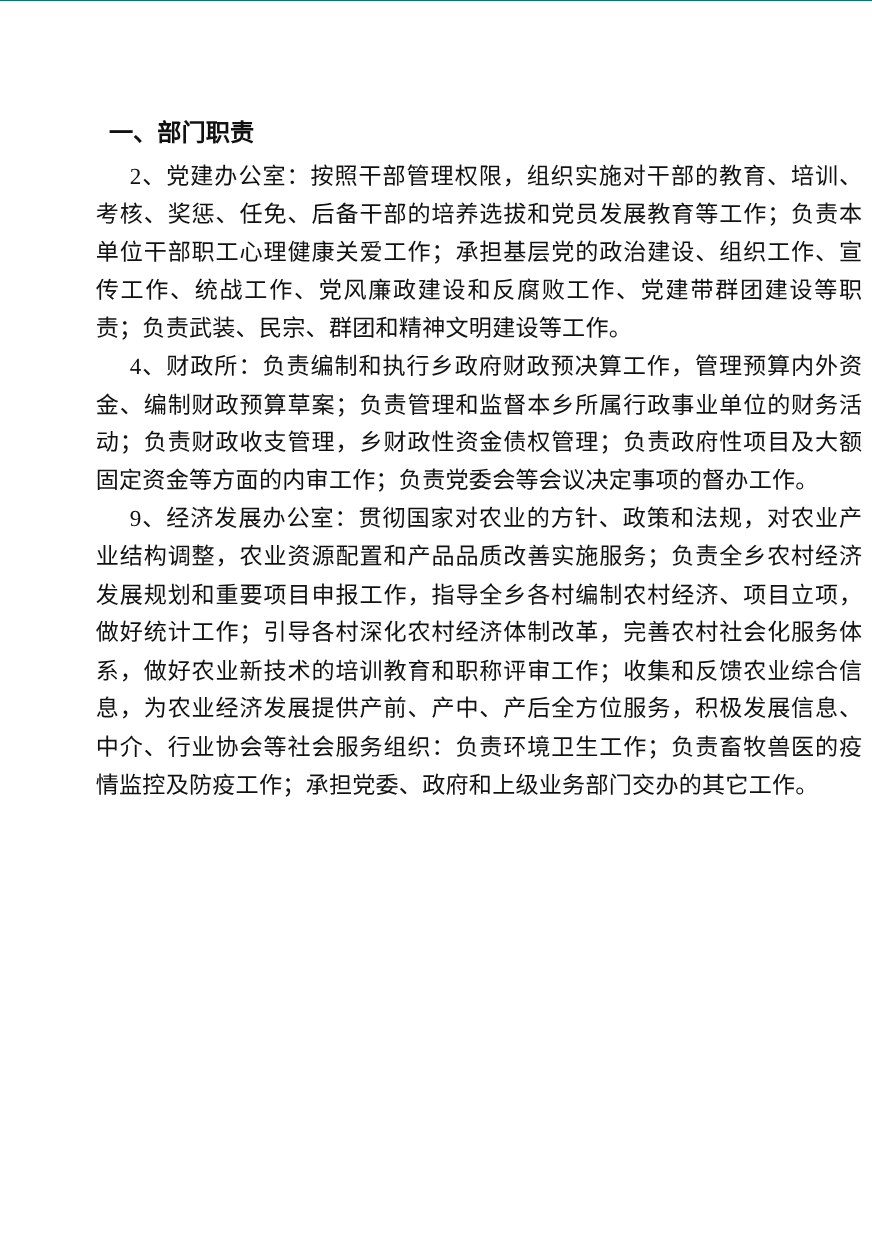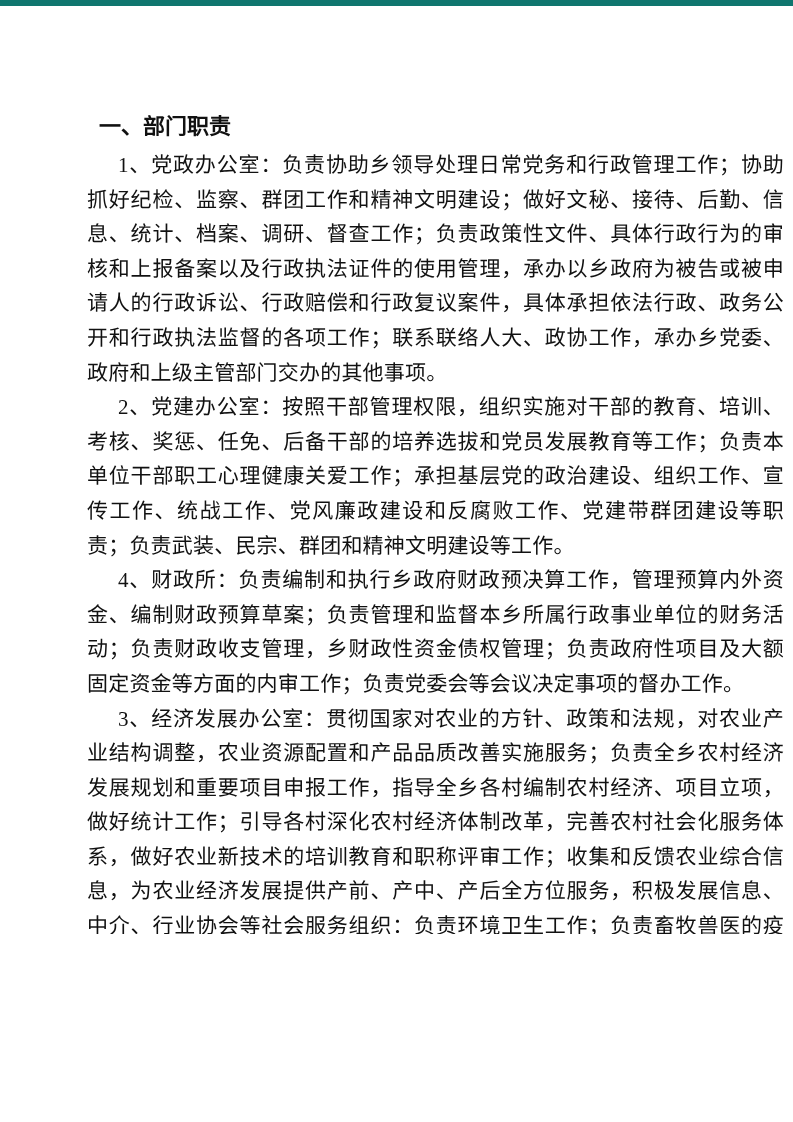--- a/index.html
+++ b/index.html
@@ -10,21 +10,21 @@
     width: 793px;
     height: 1122px;
     background: #ffffff;
     overflow: hidden;
   }
   .page {
     position: relative;
     width: 793px;
     height: 934px;
     background: var(--page-bg, #ffffff);
-    border-top: 6px solid #0f766e;
+    border-top: 1px solid #0f766e;
     box-sizing: border-box;
     overflow: hidden;
   }
   .content {
     position: absolute;
     left: 87px;
     top: 103px;
     width: 697px;
     color: var(--text-color, #111111);
   }
@@ -49,18 +49,17 @@
     color: var(--text-color, #111111);
     word-break: break-all;
   }
 </style>
 </head>
 <body>
 
 <div class="page">
   <div class="content">
     <h1 class="heading">一、部门职责</h1>
-    <p class="para">1、党政办公室：负责协助乡领导处理日常党务和行政管理工作；协助抓好纪检、监察、群团工作和精神文明建设；做好文秘、接待、后勤、信息、统计、档案、调研、督查工作；负责政策性文件、具体行政行为的审核和上报备案以及行政执法证件的使用管理，承办以乡政府为被告或被申请人的行政诉讼、行政赔偿和行政复议案件，具体承担依法行政、政务公开和行政执法监督的各项工作；联系联络人大、政协工作，承办乡党委、政府和上级主管部门交办的其他事项。</p>
     <p class="para">2、党建办公室：按照干部管理权限，组织实施对干部的教育、培训、考核、奖惩、任免、后备干部的培养选拔和党员发展教育等工作；负责本单位干部职工心理健康关爱工作；承担基层党的政治建设、组织工作、宣传工作、统战工作、党风廉政建设和反腐败工作、党建带群团建设等职责；负责武装、民宗、群团和精神文明建设等工作。</p>
     <p class="para">4、财政所：负责编制和执行乡政府财政预决算工作，管理预算内外资金、编制财政预算草案；负责管理和监督本乡所属行政事业单位的财务活动；负责财政收支管理，乡财政性资金债权管理；负责政府性项目及大额固定资金等方面的内审工作；负责党委会等会议决定事项的督办工作。</p>
-    <p class="para">3、经济发展办公室：贯彻国家对农业的方针、政策和法规，对农业产业结构调整，农业资源配置和产品品质改善实施服务；负责全乡农村经济发展规划和重要项目申报工作，指导全乡各村编制农村经济、项目立项，做好统计工作；引导各村深化农村经济体制改革，完善农村社会化服务体系，做好农业新技术的培训教育和职称评审工作；收集和反馈农业综合信息，为农业经济发展提供产前、产中、产后全方位服务，积极发展信息、中介、行业协会等社会服务组织：负责环境卫生工作；负责畜牧兽医的疫情监控及防疫工作；承担党委、政府和上级业务部门交办的其它工作。</p>
+    <p class="para">9、经济发展办公室：贯彻国家对农业的方针、政策和法规，对农业产业结构调整，农业资源配置和产品品质改善实施服务；负责全乡农村经济发展规划和重要项目申报工作，指导全乡各村编制农村经济、项目立项，做好统计工作；引导各村深化农村经济体制改革，完善农村社会化服务体系，做好农业新技术的培训教育和职称评审工作；收集和反馈农业综合信息，为农业经济发展提供产前、产中、产后全方位服务，积极发展信息、中介、行业协会等社会服务组织：负责环境卫生工作；负责畜牧兽医的疫情监控及防疫工作；承担党委、政府和上级业务部门交办的其它工作。</p>
   </div>
 </div>
 
 </body></html>

